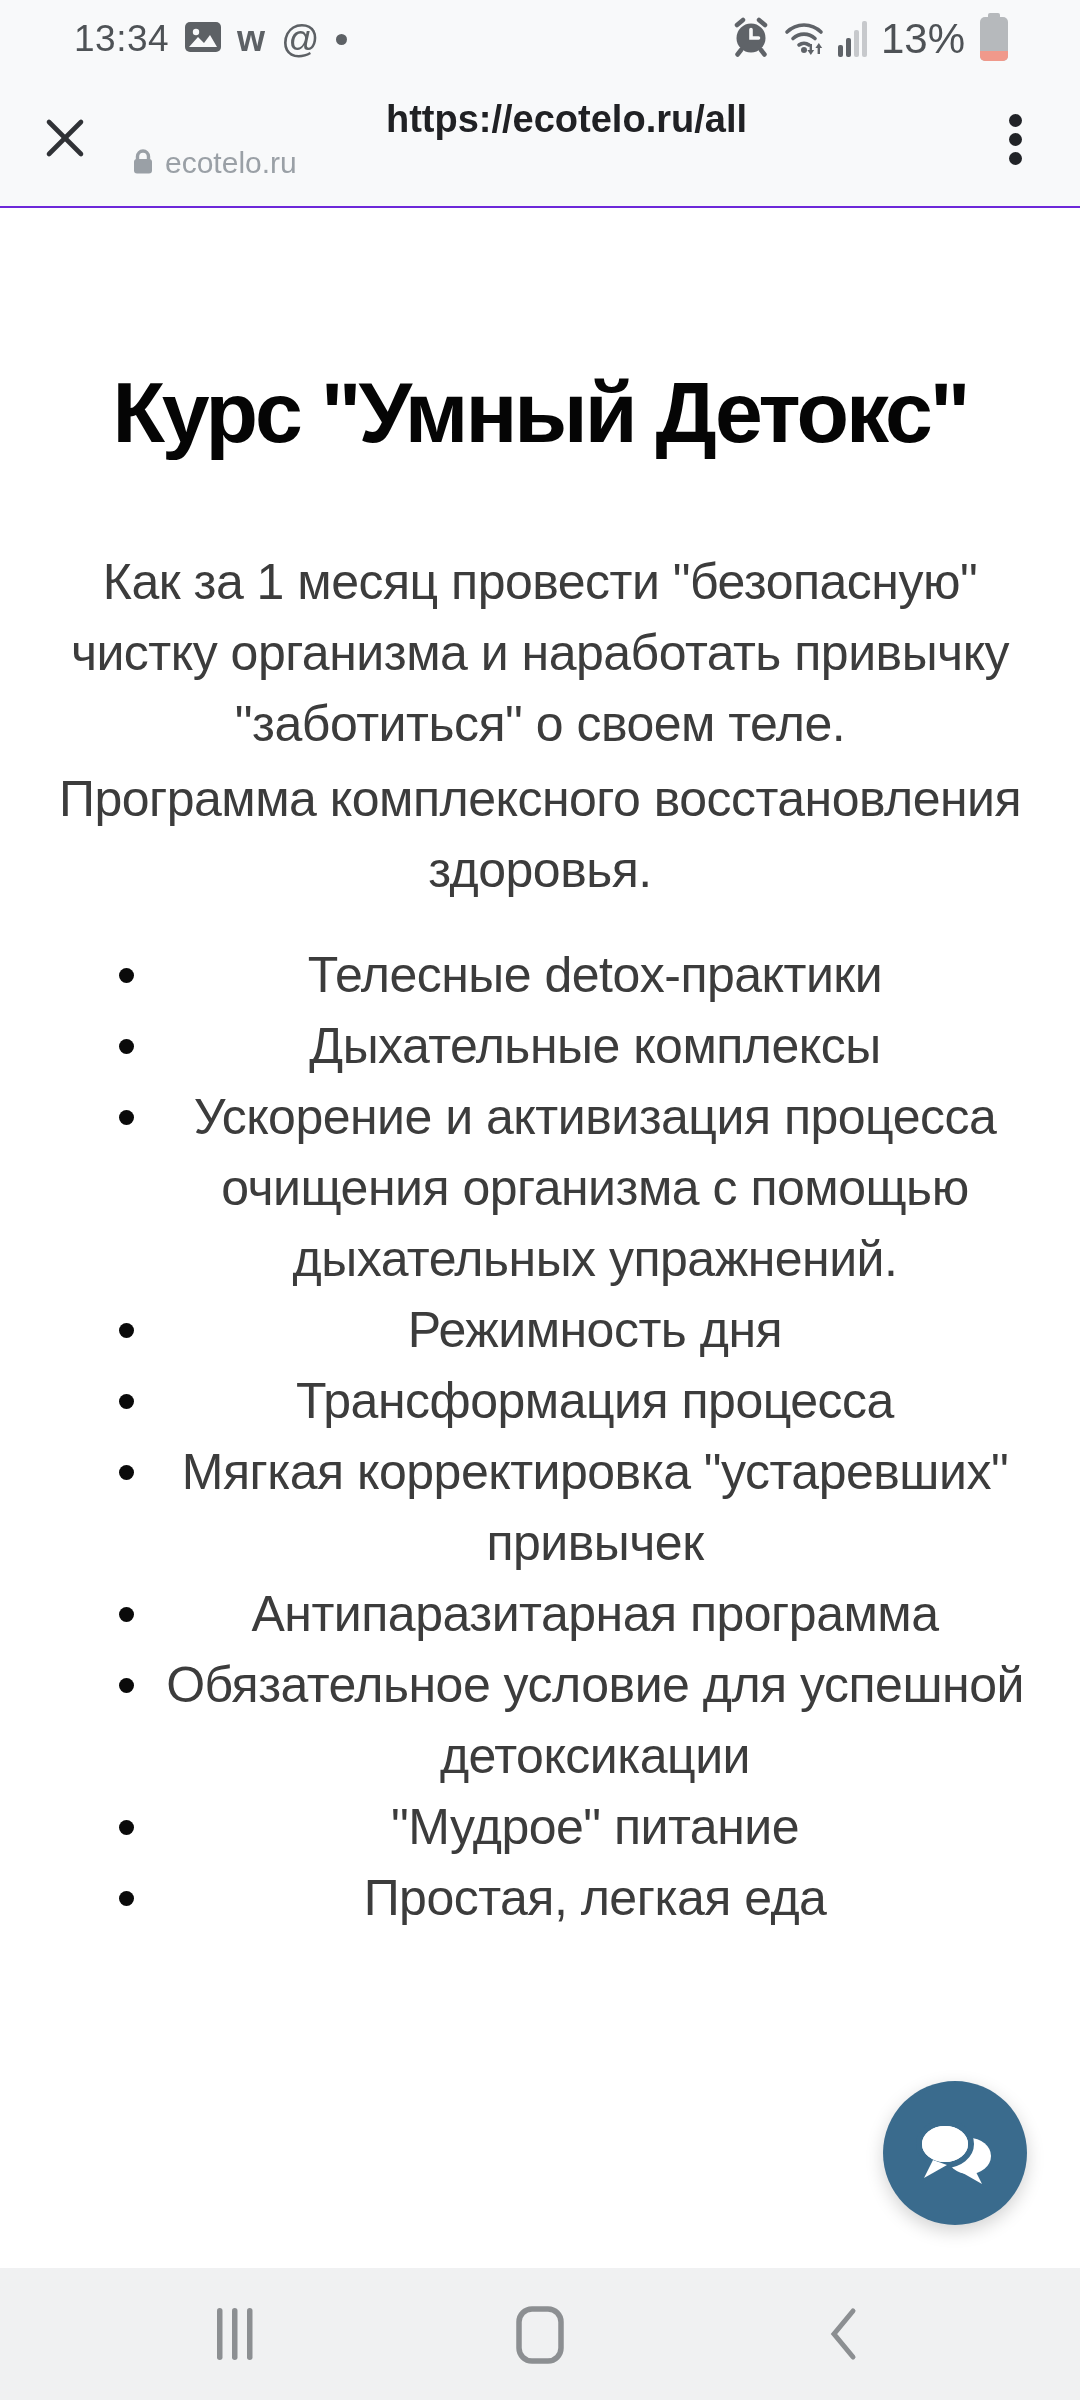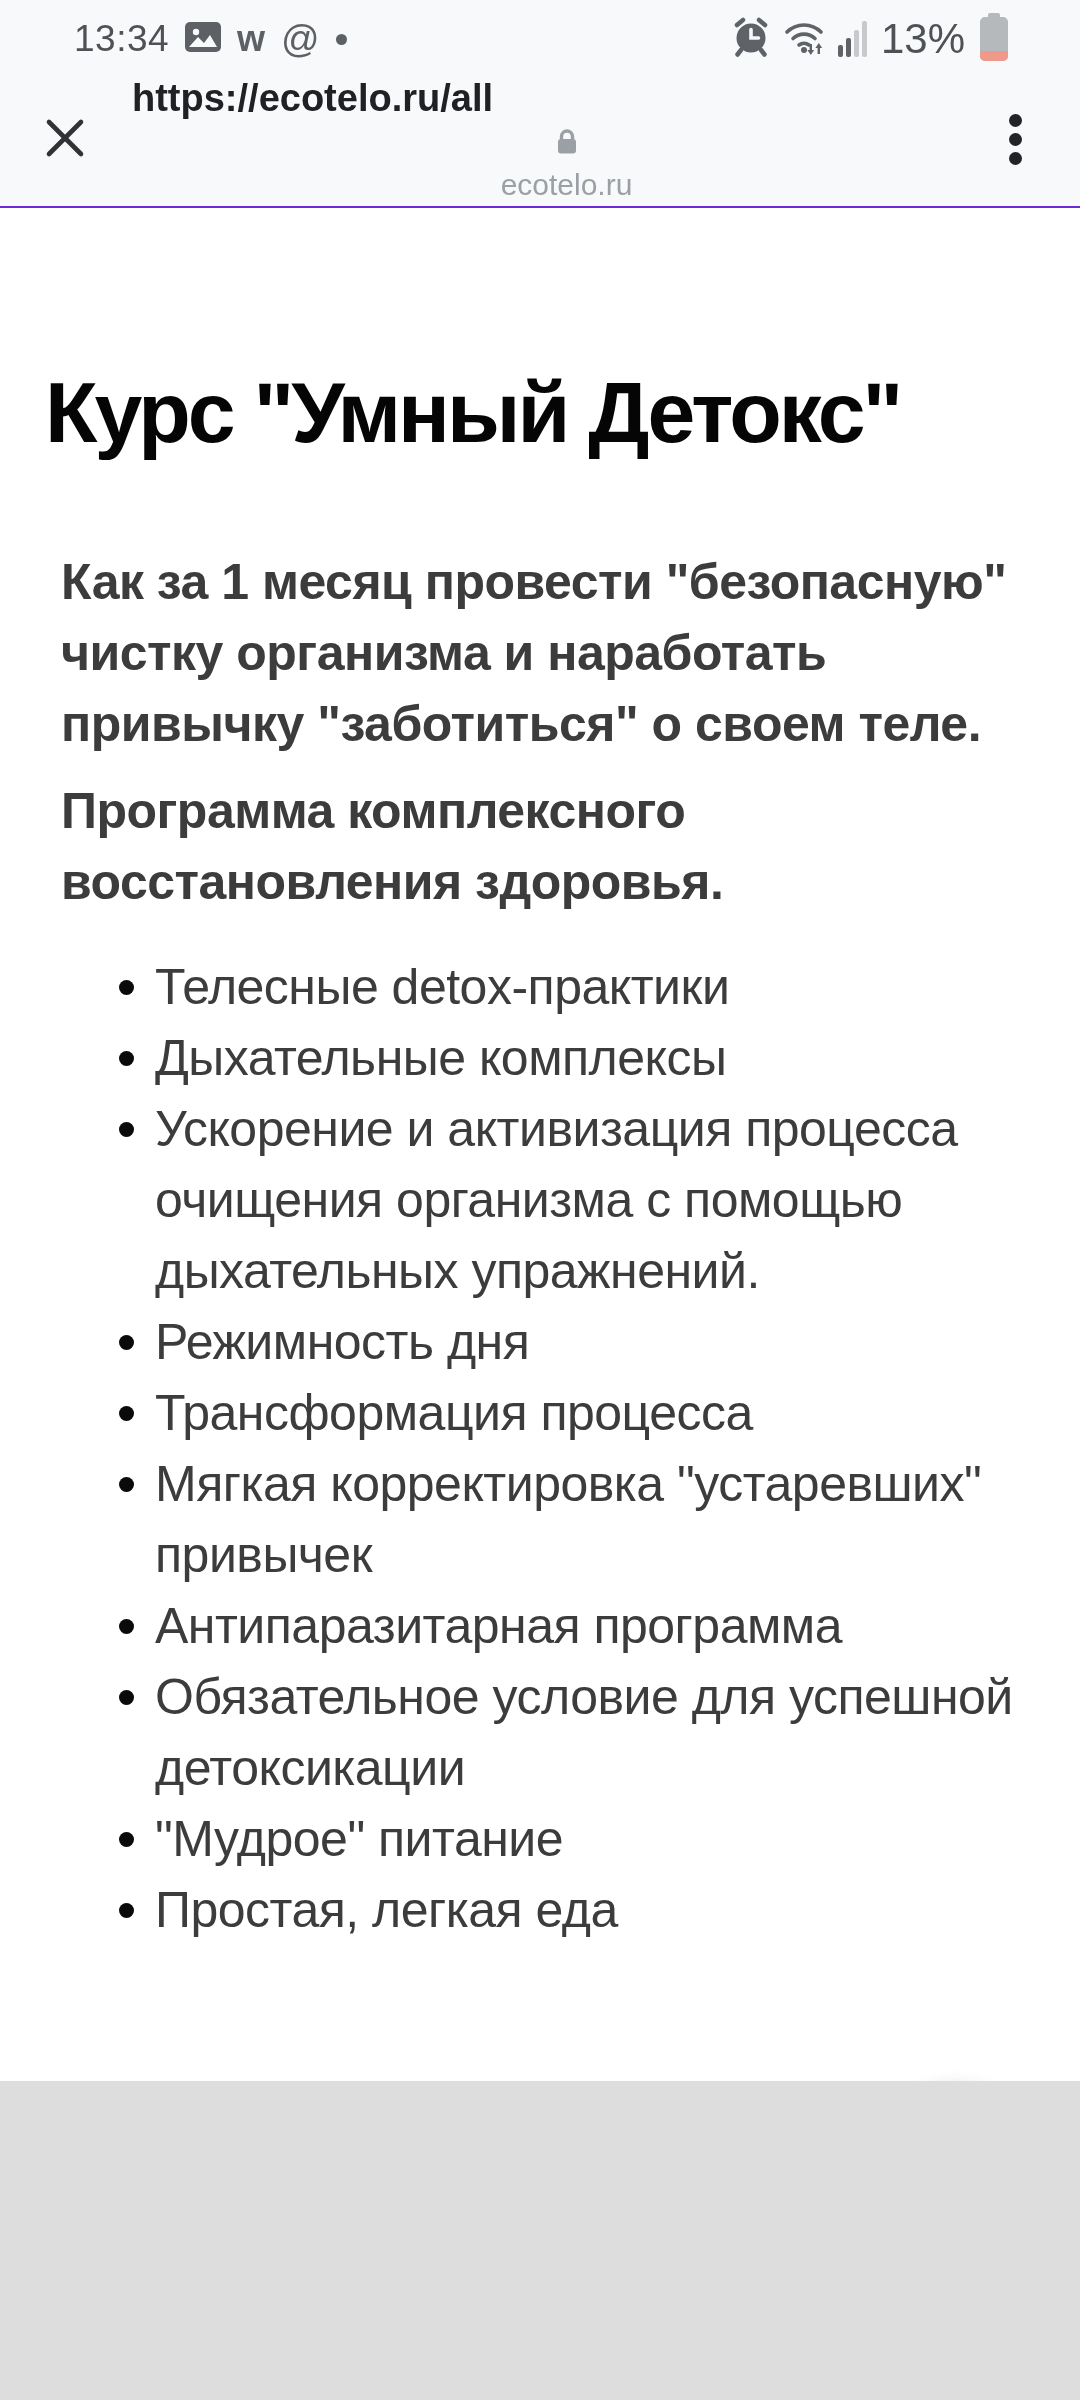--- a/index.html
+++ b/index.html
@@ -12,24 +12,25 @@
     --battery-low:#f0998b;
   }
   *{box-sizing:border-box;}
   html,body{margin:0;padding:0;}
   body{
     font-family:"Liberation Sans","DejaVu Sans",sans-serif;
     background:#dddddd;
   }
   .screen{
     position:relative;
-    width:1080px;height:2081px;
+    width:1080px;height:2400px;
     margin:0 auto;
     background:var(--page-bg);
     overflow:hidden;
+    text-align:center;
   }
 
   
   .status-bar{
     position:absolute;top:0;left:0;right:0;height:72px;
     background:var(--bar-bg);
     display:flex;align-items:center;justify-content:space-between;
     padding:6px 70px 0 74px;
   }
   .sb-left,.sb-right{display:flex;align-items:center;}
@@ -44,43 +45,43 @@
   
   .address-bar{
     position:absolute;top:72px;left:0;right:0;height:136px;
     background:var(--bar-bg);
     border-bottom:2px solid #6d28d9;
     display:flex;align-items:center;
   }
   .close-btn{margin-left:40px;width:50px;height:50px;display:flex;align-items:center;justify-content:center;background:none;border:none;padding:0;cursor:pointer;}
   .url-block{margin-left:42px;flex:1;display:flex;flex-direction:column;justify-content:center;}
   .url-text{font-size:38px;font-weight:600;color:#202124;line-height:1.1;}
-  .domain-row{display:flex;align-items:center;gap:11px;margin-top:7px;flex-direction:column;}
+  .domain-row{display:flex;align-items:center;gap:11px;margin-top:7px;}
   .domain-text{font-size:30px;color:#9aa0a6;line-height:1;}
   .kebab-btn{margin-right:50px;background:none;border:none;display:flex;flex-direction:column;gap:6px;padding:8px;cursor:pointer;}
   .kebab-btn span{width:13px;height:13px;border-radius:50%;background:#212327;}
 
   
   .content{
     position:absolute;top:208px;left:0;right:0;
     padding:0 45px;
     color:#3c3c3c;
   }
   .page-title{
     margin:155px 0 0 0;
     font-size:86px;line-height:1.15;
     font-weight:700;letter-spacing:-3px;
     color:#050505;
   }
   .intro{margin-top:85px;}
   .intro p{
-    margin:16px;
+    margin:4px;
     font-size:50px;line-height:71px;
     letter-spacing:-0.5px;
-    font-weight:700;
+    font-weight:400;
   }
   ul.features{
     list-style:none;
     margin:34px 0 0 0;
     padding:0 0 0 110px;
   }
   ul.features li{
     position:relative;
     font-size:50px;line-height:71px;
     letter-spacing:-0.5px;

